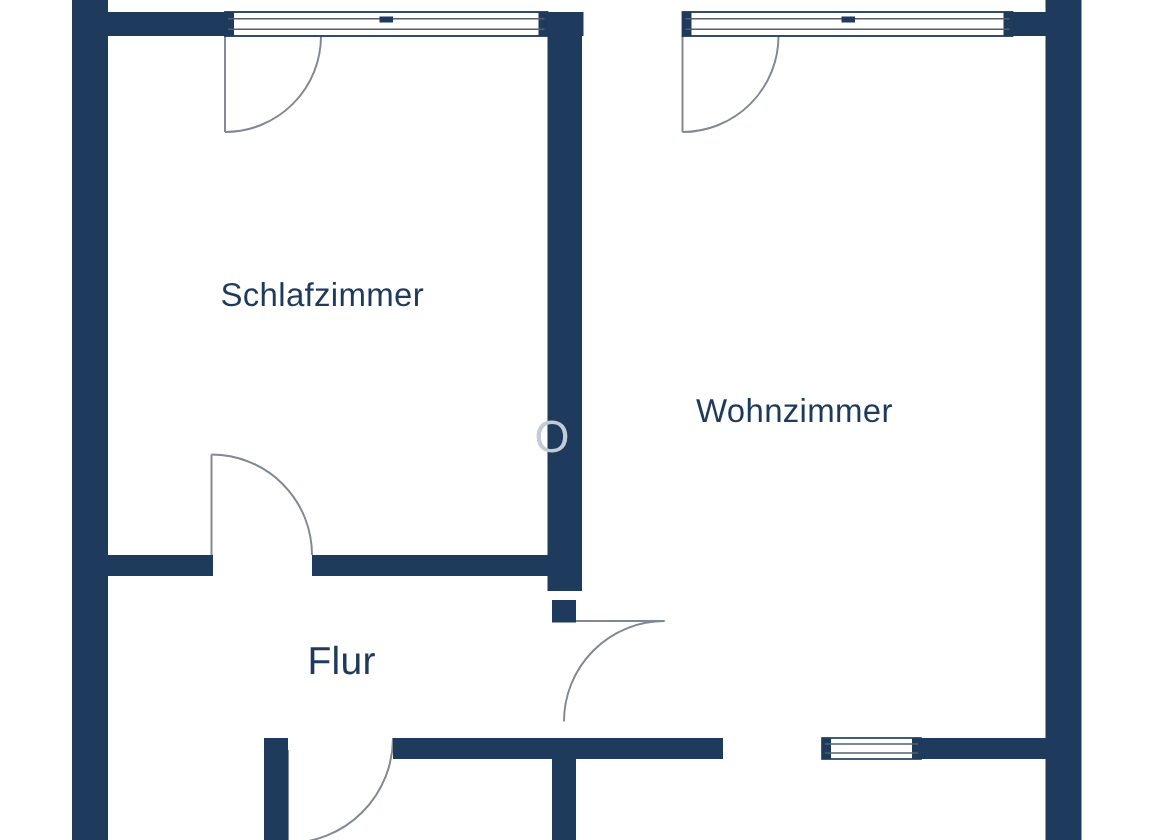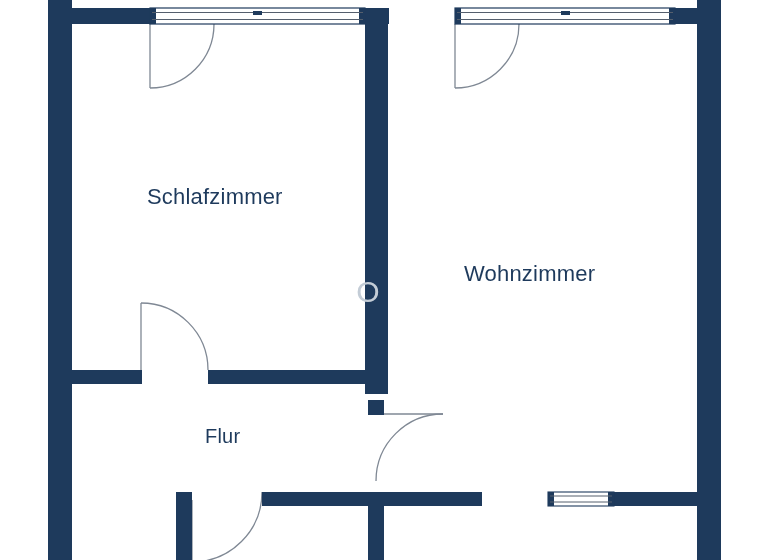--- a/index.html
+++ b/index.html
@@ -40,21 +40,21 @@
     font-size: 22px;
   }
   #label-wohnzimmer {
     left: 464px;
     top: 261px;
     font-size: 22px;
   }
   #label-flur {
     left: 205px;
     top: 425px;
-    font-size: 20px;
+    font-size: 26px;
   }
   #watermark {
     position: absolute;
     left: 352px;
     top: 276px;
     width: 32px;
     height: 32px;
     color: #c3ccd6;
     font-size: 30px;
     line-height: 32px;

